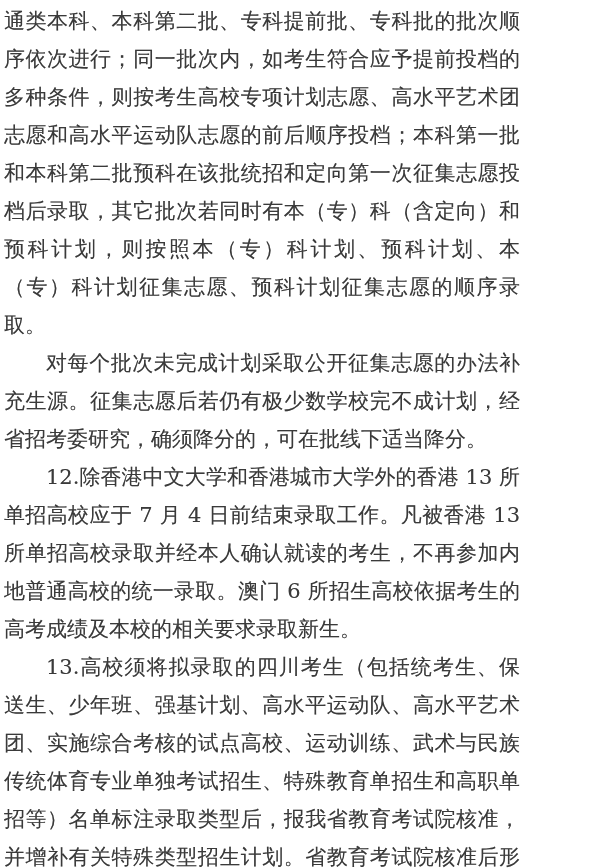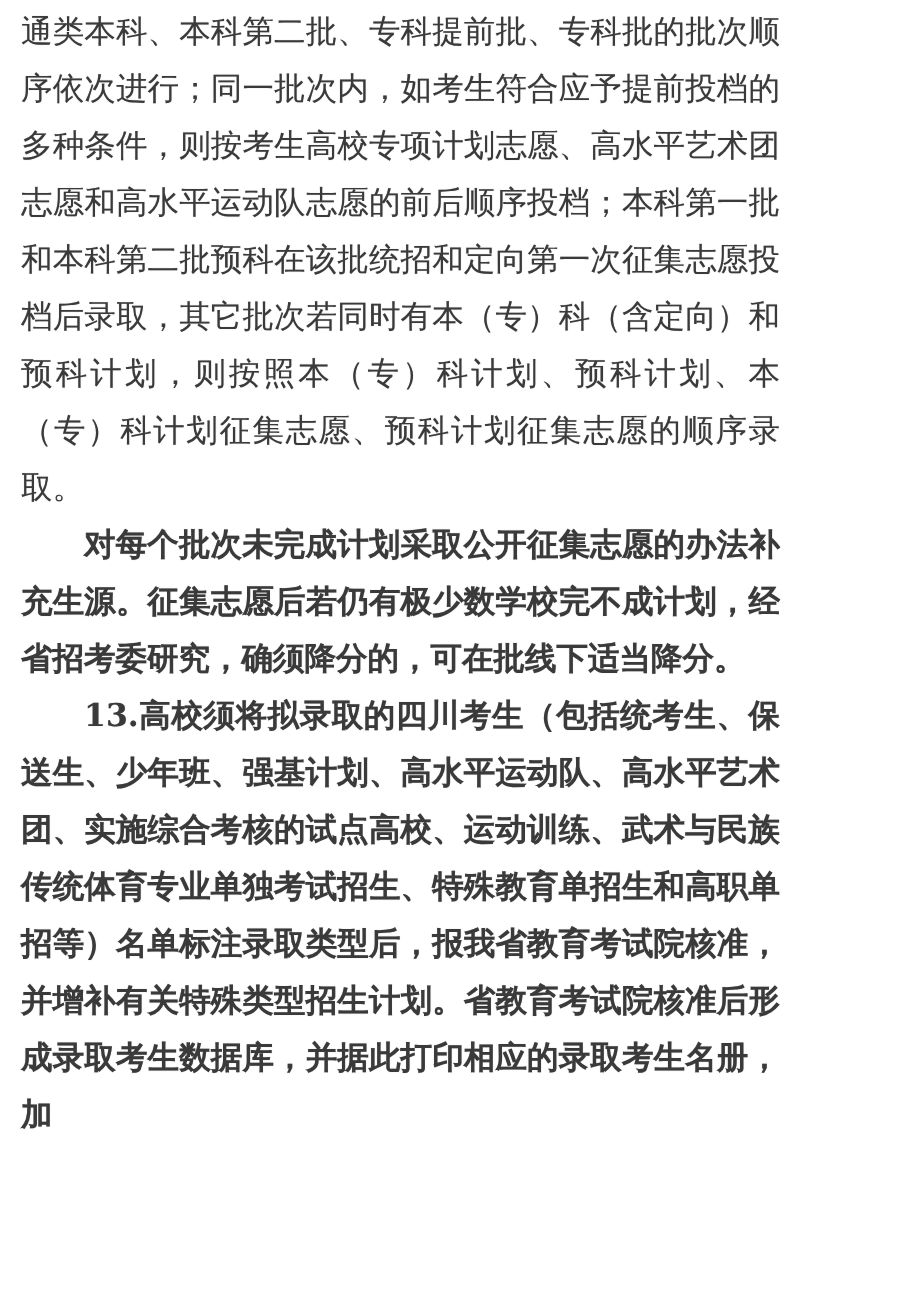--- a/index.html
+++ b/index.html
@@ -9,40 +9,40 @@
   }
   body {
     width: 600px;
     height: 868px;
     overflow: hidden;
   }
   .page {
     box-sizing: border-box;
     width: 524px;
     height: 868px;
-    padding: 2px 4px 0 14px;
+    padding: 2px 4px 0 4px;
     background: #ffffff;
     font-family: "DejaVu Serif", "Liberation Serif", serif;
     font-size: 21px;
     line-height: 38px;
     color: #3a3a3a;
     text-shadow: 0 0 0.6px rgba(70,70,70,0.45);
   }
   p.para {
     margin: 0;
     text-align: justify;
     text-justify: inter-ideograph;
     word-break: break-all;
   }
   p.indent {
     text-indent: 2em;
-    font-weight: bold;
   }
 </style>
 </head>
 <body>
 
 <div class="page">
   <p class="para">通类本科、本科第二批、专科提前批、专科批的批次顺序依次进行；同一批次内，如考生符合应予提前投档的多种条件，则按考生高校专项计划志愿、高水平艺术团志愿和高水平运动队志愿的前后顺序投档；本科第一批和本科第二批预科在该批统招和定向第一次征集志愿投档后录取，其它批次若同时有本（专）科（含定向）和预科计划，则按照本（专）科计划、预科计划、本（专）科计划征集志愿、预科计划征集志愿的顺序录取。</p>
   <p class="para indent">对每个批次未完成计划采取公开征集志愿的办法补充生源。征集志愿后若仍有极少数学校完不成计划，经省招考委研究，确须降分的，可在批线下适当降分。</p>
+  <p class="para indent">12.除香港中文大学和香港城市大学外的香港 13 所单招高校应于 7 月 4 日前结束录取工作。凡被香港 13 所单招高校录取并经本人确认就读的考生，不再参加内地普通高校的统一录取。澳门 6 所招生高校依据考生的高考成绩及本校的相关要求录取新生。</p>
   <p class="para indent">13.高校须将拟录取的四川考生（包括统考生、保送生、少年班、强基计划、高水平运动队、高水平艺术团、实施综合考核的试点高校、运动训练、武术与民族传统体育专业单独考试招生、特殊教育单招生和高职单招等）名单标注录取类型后，报我省教育考试院核准，并增补有关特殊类型招生计划。省教育考试院核准后形成录取考生数据库，并据此打印相应的录取考生名册，加</p>
 
 </div>
 
 </body></html>

